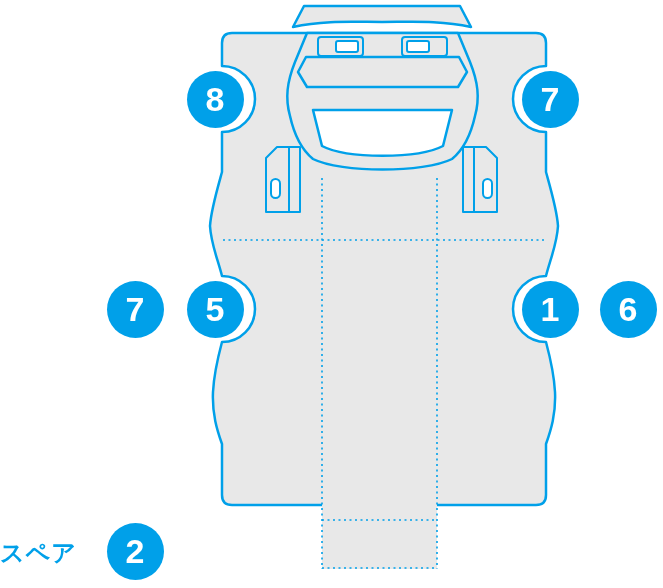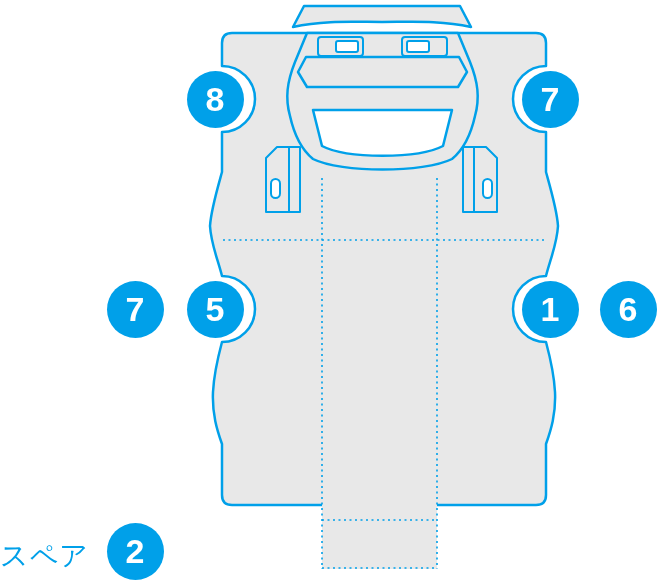--- a/index.html
+++ b/index.html
@@ -36,21 +36,21 @@
     border-radius: 50%;
     background: var(--accent);
     color: var(--markerText);
     display: flex; align-items: center; justify-content: center;
     font-size: 34px; font-weight: bold; line-height: 1;
   }
   .spare {
     position: absolute;
     left: 0px; top: 537px;
     color: var(--accent);
-    font-size: 28px; font-weight: normal;
+    font-size: 24px; font-weight: bold;
     letter-spacing: 1px;
     white-space: nowrap;
   }
 </style>
 </head>
 <body>
 
 <div class="stage">
 
   <svg width="663" height="588" viewBox="0 0 663 588">

